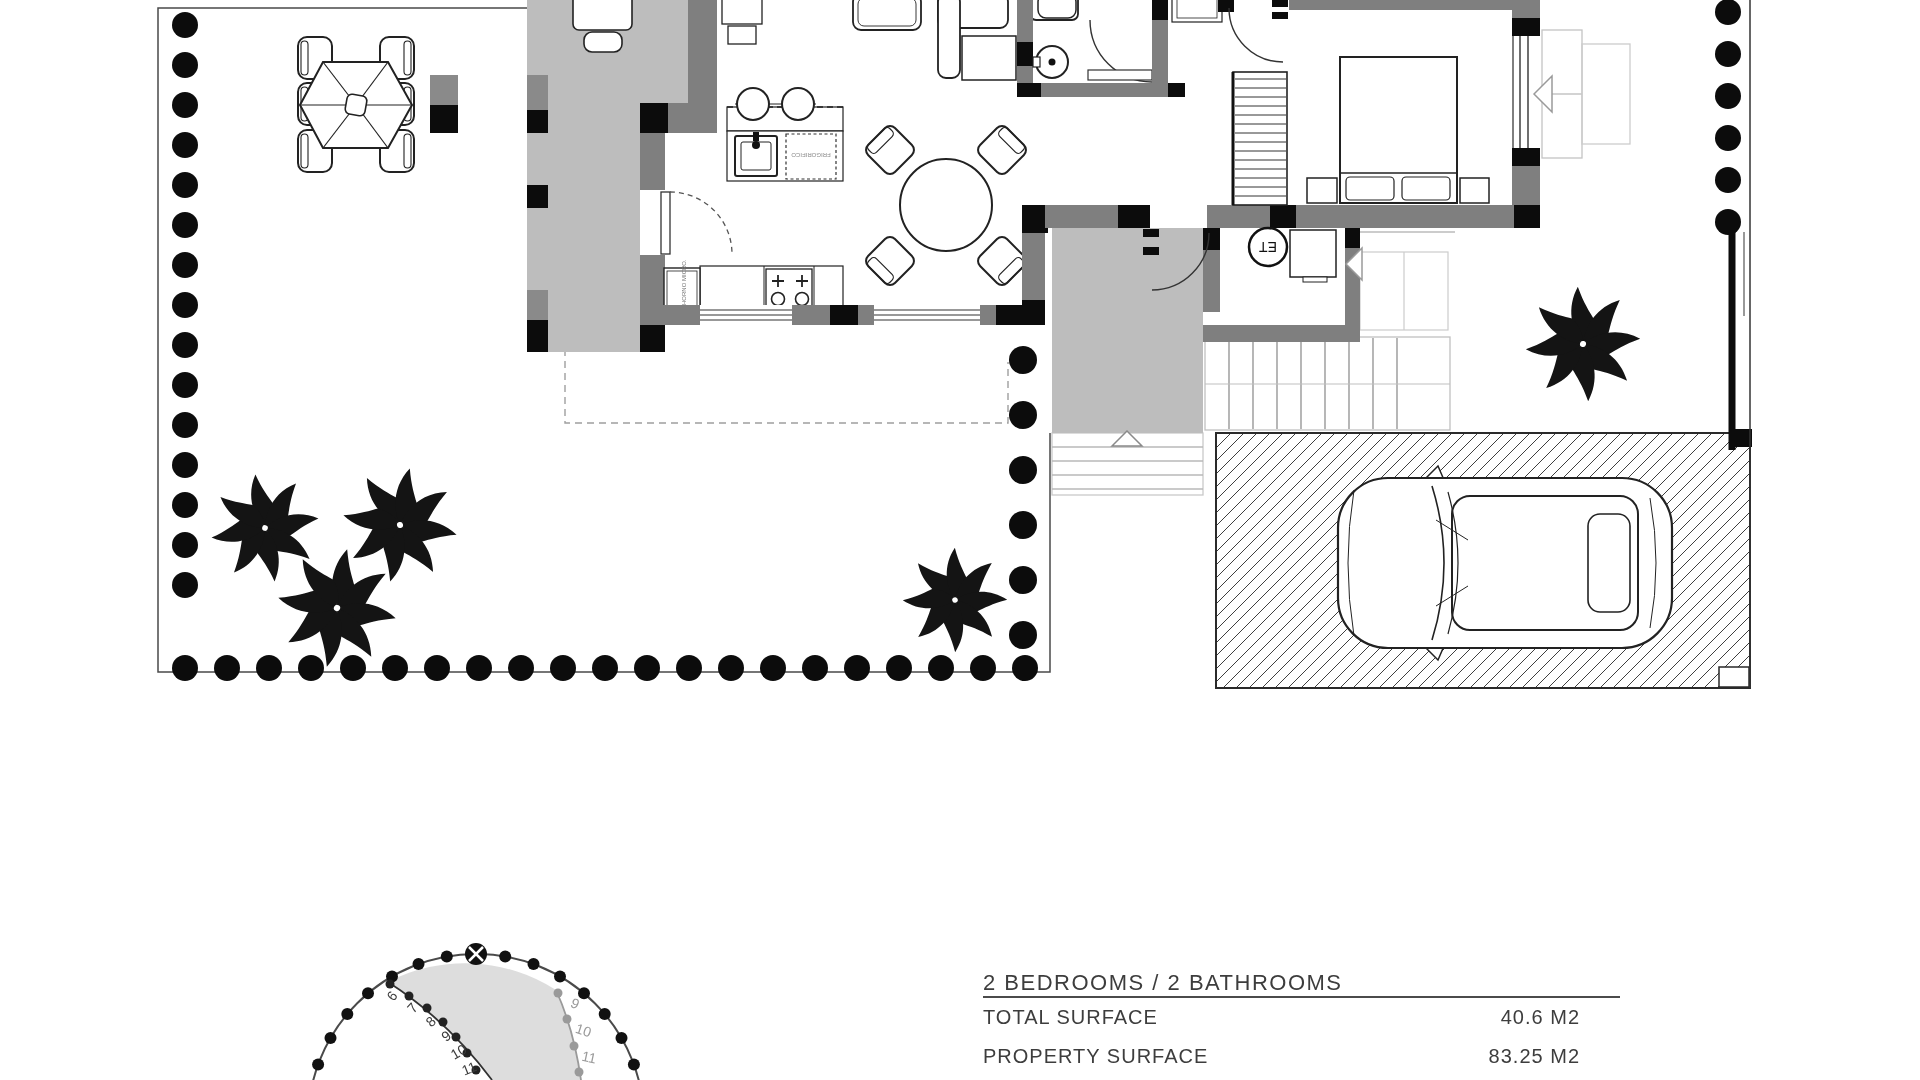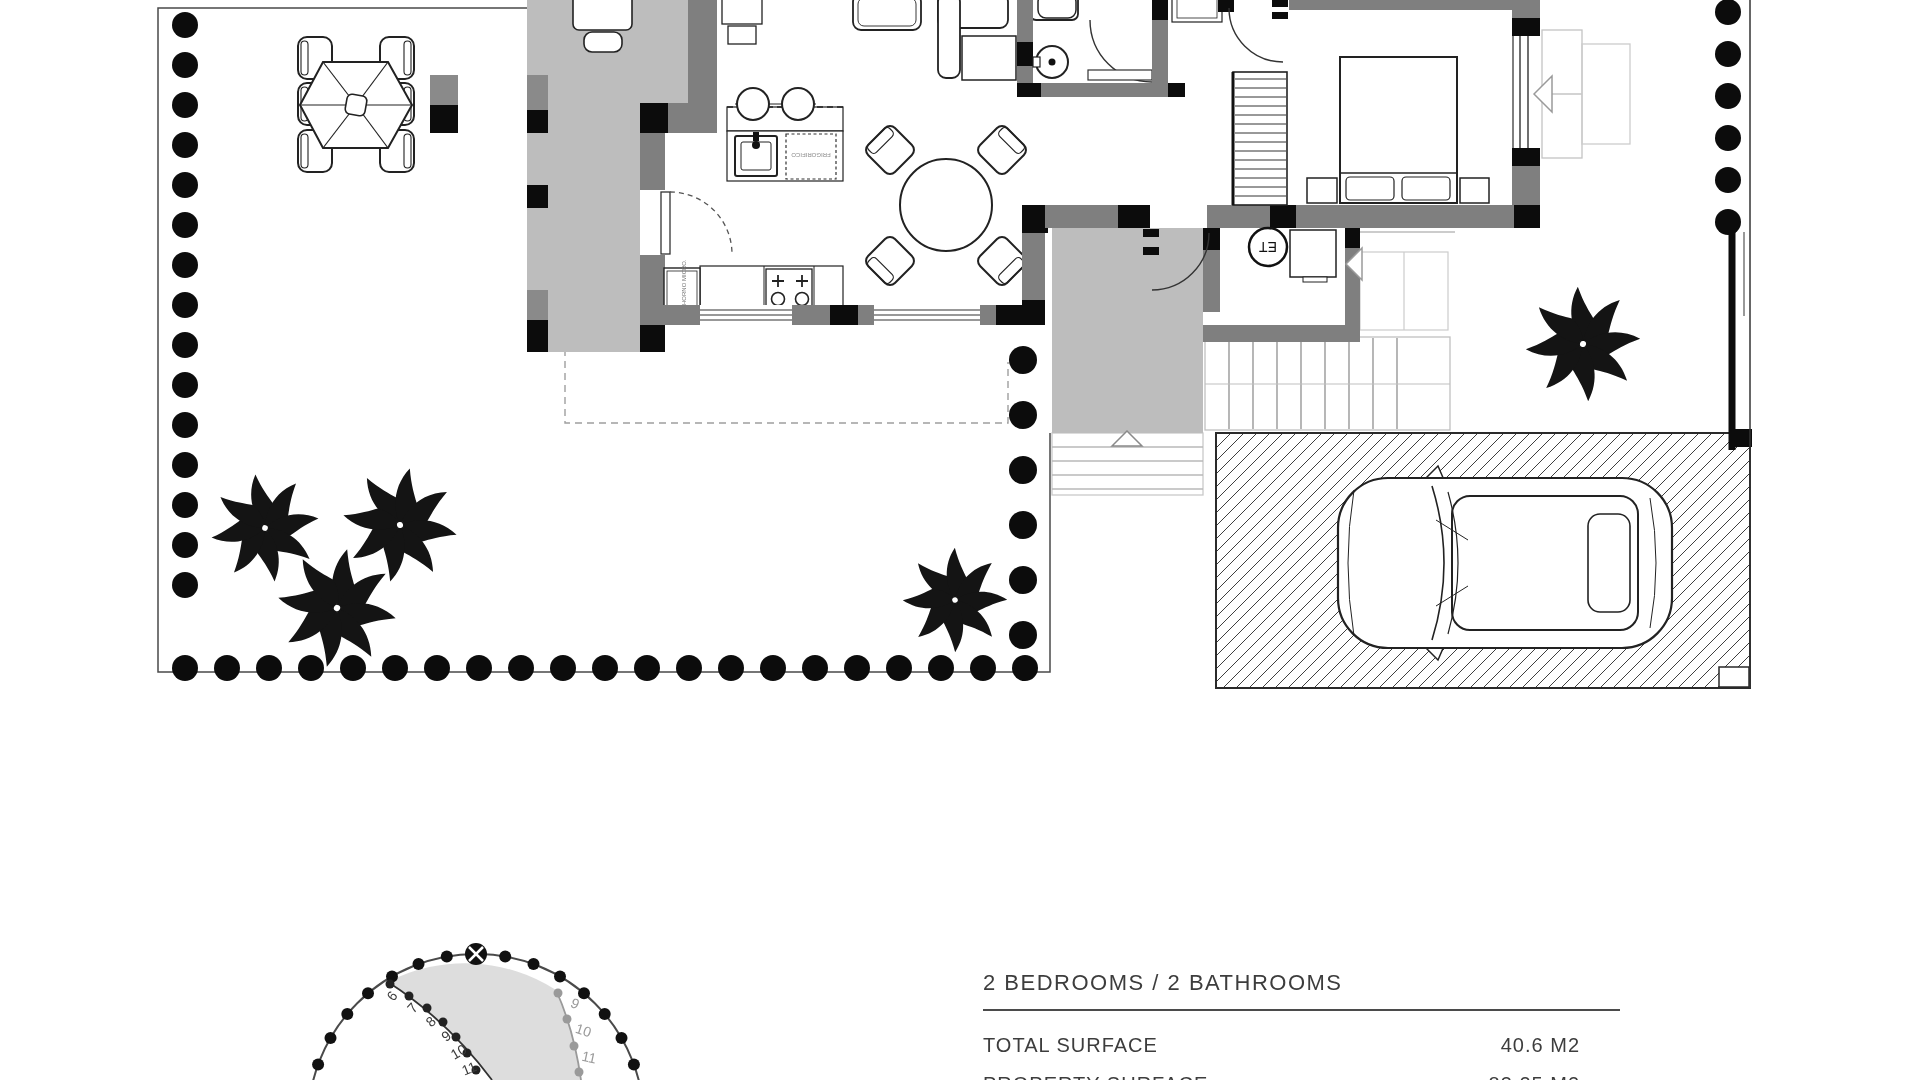--- a/index.html
+++ b/index.html
@@ -3,25 +3,25 @@
 <meta charset="utf-8">
 <style>
   html,body{margin:0;padding:0;background:#fff;}
   #canvas{
     position:relative;width:1920px;height:1080px;overflow:hidden;background:#ffffff;
     font-family:"Liberation Sans", sans-serif;
   }
   svg{position:absolute;left:0;top:0;}
   .summary{position:absolute;left:983px;top:970px;width:637px;color:#3d3d3d;}
   .summary-header{
-    font-size:22px;letter-spacing:1.5px;padding-bottom:13px;
+    font-size:22px;letter-spacing:1.5px;
     border-bottom:2px solid #4b4b4b;font-weight:500;white-space:nowrap;
   }
   .summary-row{display:flex;justify-content:space-between;width:597px;font-size:20px;letter-spacing:1px;}
-  .summary-row.first{margin-top:23px;}
+  .summary-row.first{margin-top:8px;}
   .summary-row.second{margin-top:16px;}
 </style>
 </head>
 <body>
 
 <div id="canvas">
 
 <svg width="1920" height="1080" viewBox="0 0 1920 1080">
   <defs>
     <pattern id="diag" patternUnits="userSpaceOnUse" width="13" height="13">

